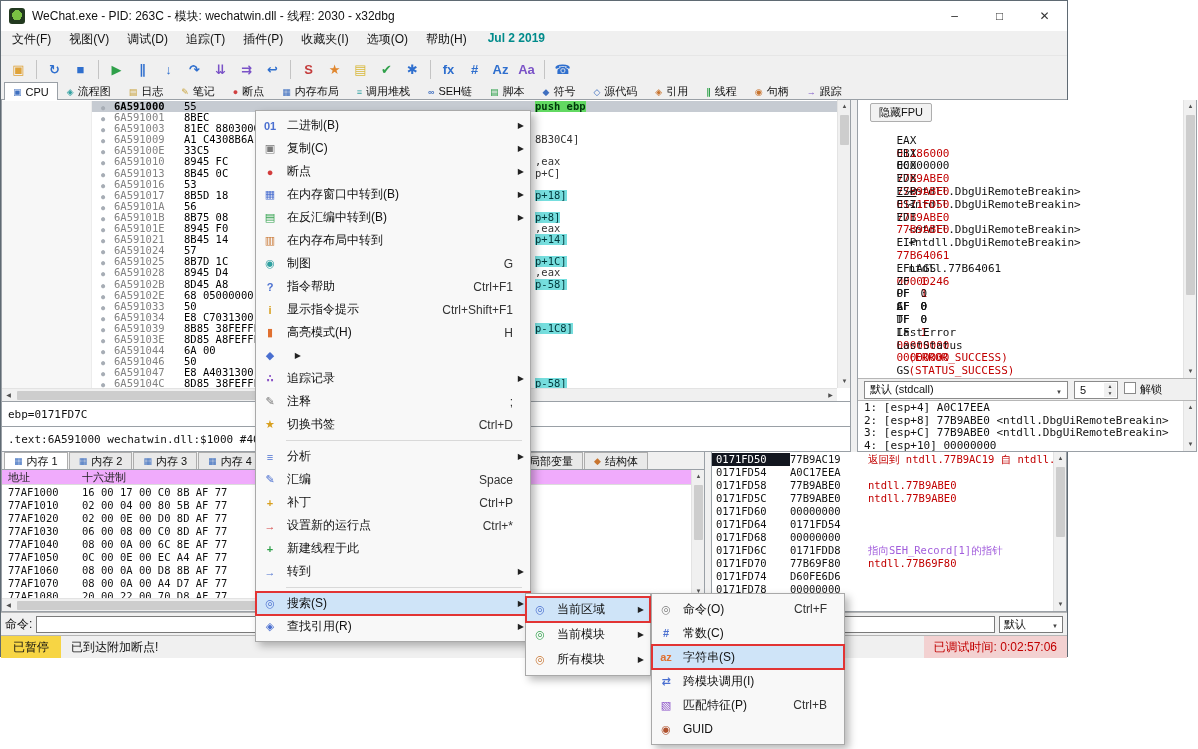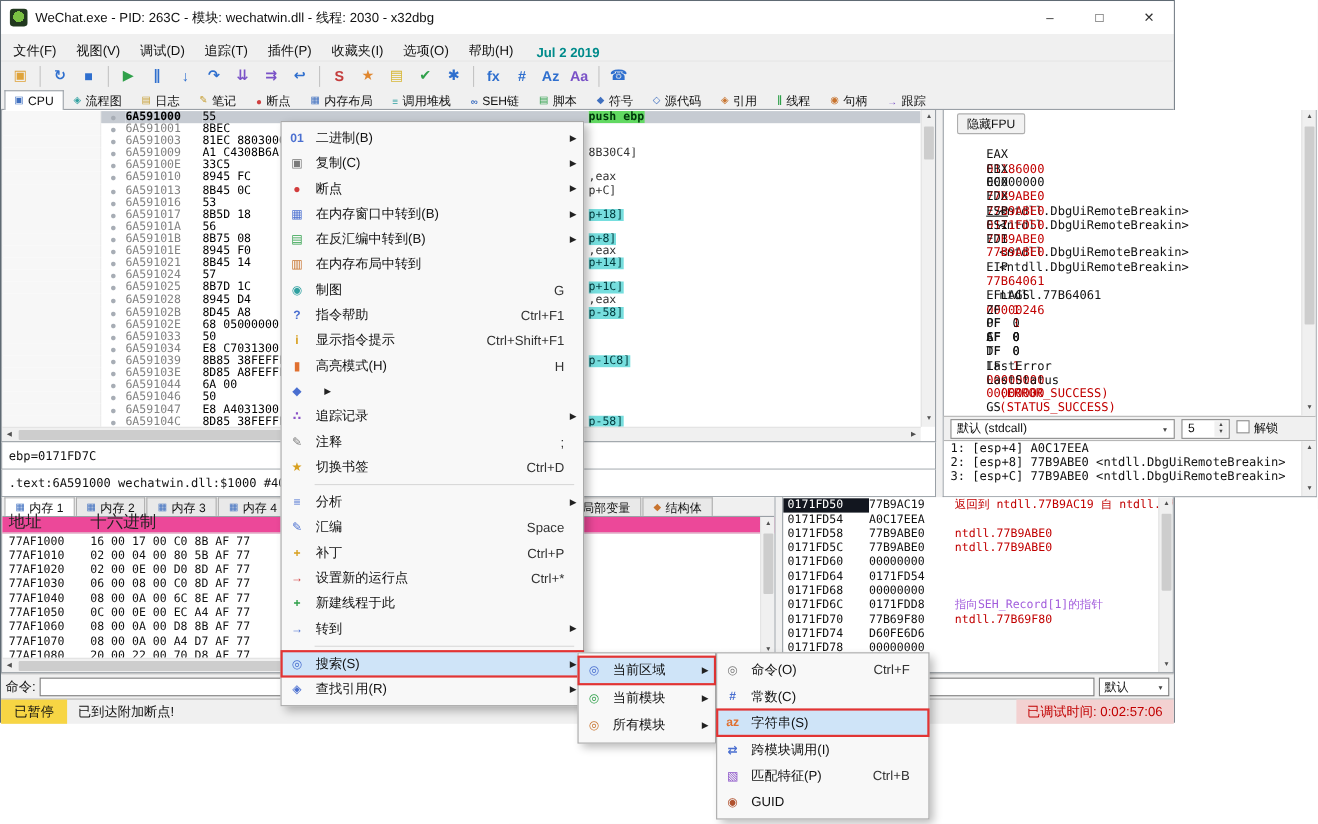--- a/index.html
+++ b/index.html
@@ -8,21 +8,21 @@
  font-family:"Liberation Sans","DejaVu Sans",sans-serif;font-size:12px}
 .mono{font-family:"DejaVu Sans Mono",monospace}
 
 
 .window{position:absolute;left:0;top:0;width:1068px;height:657px;border:1px solid #5f6a73;background:#f0f0f0;display:flex;flex-direction:column}
 .titlebar{height:30px;flex:0 0 auto;display:flex;align-items:center;background:#fff;padding-left:8px}
 .app-icon{width:16px;height:16px;border-radius:3px;flex:0 0 auto;background:radial-gradient(circle at 50% 45%,#7ac143 0 5px,#22391f 5px)}
 .tb-title{margin-left:7px;white-space:nowrap}
 .tb-spacer{flex:1}
 .tb-btn{width:45px;height:30px;display:flex;align-items:center;justify-content:center;color:#333}
-.menubar{height:24px;flex:0 0 auto;display:flex;align-items:flex-end;background:#f0f0f0;padding-left:2px}
+.menubar{height:24px;flex:0 0 auto;display:flex;align-items:flex-start;background:#f0f0f0;padding-left:2px}
 .mb-items{display:flex}
 .mb-item{display:flex;align-items:center;padding:0 9px}
 .mb-date{display:flex;align-items:center;color:#008b8b;font-weight:bold;margin-left:12px}
 .toolbar{height:27px;flex:0 0 auto;display:flex;align-items:center;background:#f0f0f0;border-top:1px solid #e6e6e6;padding-left:5px;gap:1px}
 .tbtn{width:25px;height:23px;display:flex;align-items:center;justify-content:center}
 .tglyph{font-size:13px;font-weight:bold}
 .tb-sep{width:1px;height:19px;background:#c4c4c4;margin:0 4px}
 .tabbar{height:18px;flex:0 0 auto;display:flex;align-items:flex-end;background:#f0f0f0;padding-left:3px;border-bottom:1px solid #9aa0a6}
 .tab{height:18px;display:flex;align-items:center;gap:4px;padding:0 8px;font-size:11px;border:1px solid transparent;border-bottom:none;position:relative;top:1px}
 .tab.selected{background:#fff;border-color:#9aa0a6;z-index:2}
@@ -90,21 +90,21 @@
 .arg-line{height:12.6px;line-height:12.6px;font-size:11px;white-space:pre}
 .args .sv{top:0;right:0;bottom:0}
 
 
 .lower{height:160px;flex:0 0 auto;display:flex}
 .mem-pane{width:704px;flex:0 0 auto;position:relative;background:#fff;border:1px solid #9aa0a6;border-top:none;overflow:hidden}
 .mtabs{height:18px;display:flex;align-items:flex-end;background:#f0f0f0;border-bottom:1px solid #9aa0a6;padding-left:2px}
 .mtab{height:17px;display:flex;align-items:center;gap:4px;padding:0 9px;font-size:11px;background:#e9e9e9;border:1px solid #adadad;border-bottom:none;margin-right:1px}
 .mtab.selected{background:#fff}
 .tab-gap{width:246px;height:17px;background:#e9e9e9;border:1px solid #adadad;border-bottom:none;margin-right:1px}
-.mem-head{height:15px;display:flex;align-items:flex-end;background:#ec4899;border-bottom:1px solid #dcdcdc;font-size:15px;color:#222}
+.mem-head{height:15px;display:flex;align-items:flex-start;background:#f0abfc;border-bottom:1px solid #dcdcdc;font-size:11px;color:#222}
 .mh-addr{width:80px;padding-left:6px}
 .mem-rows{position:absolute;top:34px;left:0;right:13px;bottom:13px;overflow:hidden}
 .mrow{height:13px;line-height:13px;font-size:10.5px;display:flex;white-space:pre}
 .maddr{width:80px;flex:0 0 auto;padding-left:6px}
 .mhex{flex:1}
 .mem-pane .sv{top:18px;right:0;bottom:13px}
 .mem-pane .sh{left:0;right:13px;bottom:0}
 .stack-pane{flex:1;position:relative;background:#fff;border:1px solid #9aa0a6;border-top:none;overflow:hidden;padding-top:1px}
 .srow{height:13px;line-height:13px;font-size:10.5px;display:flex;white-space:pre}
 .saddr{width:78px;flex:0 0 auto;padding-left:4px}
@@ -633,20 +633,21 @@
         <span class="chk">
             <i class="box"></i>
             <span>解锁</span>
           </span>
       </div>
       <div class="args">
         <div>
             <div class="arg-line mono">1: [esp+4] A0C17EEA</div>
             <div class="arg-line mono">2: [esp+8] 77B9ABE0 &lt;ntdll.DbgUiRemoteBreakin&gt;</div>
             <div class="arg-line mono">3: [esp+C] 77B9ABE0 &lt;ntdll.DbgUiRemoteBreakin&gt;</div>
+            <div class="arg-line mono">4: [esp+10] 00000000</div>
           </div>
         <div class="sv">
           <span class="arr a-up"></span>
           <span class="arr a-dn"></span>
         </div>
       </div>
     </div>
   </div>
 
   <div class="lower">

